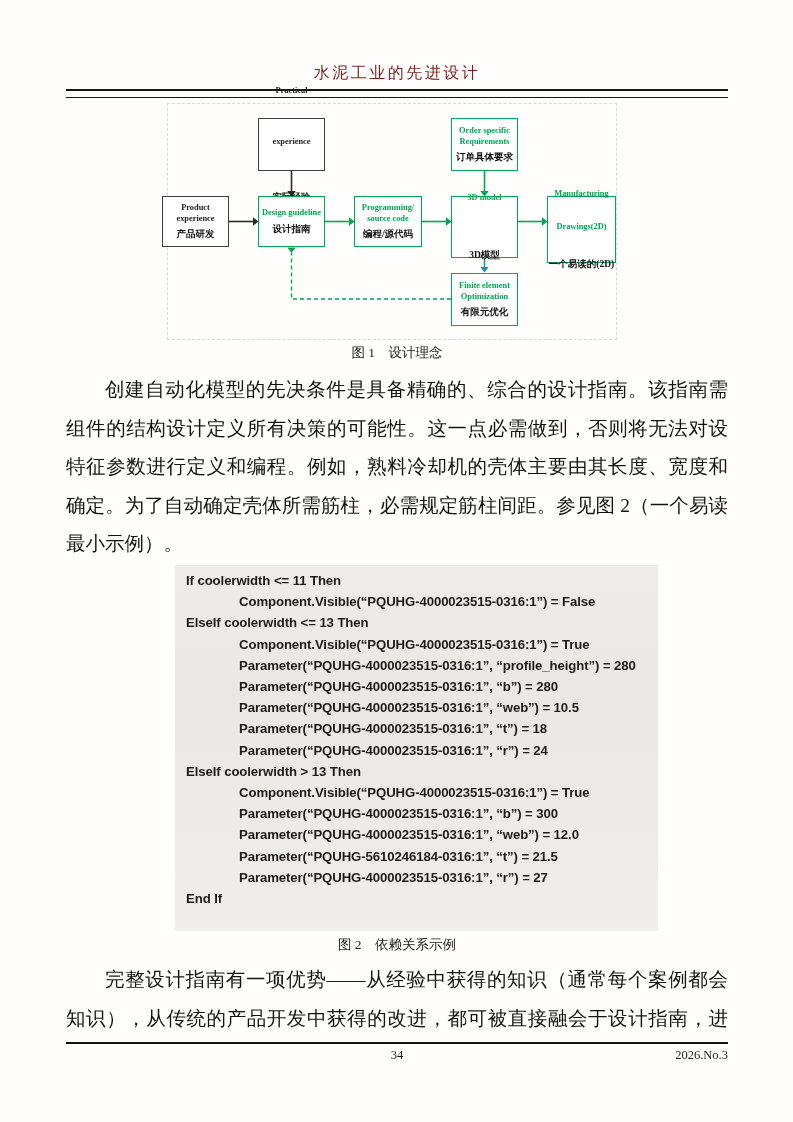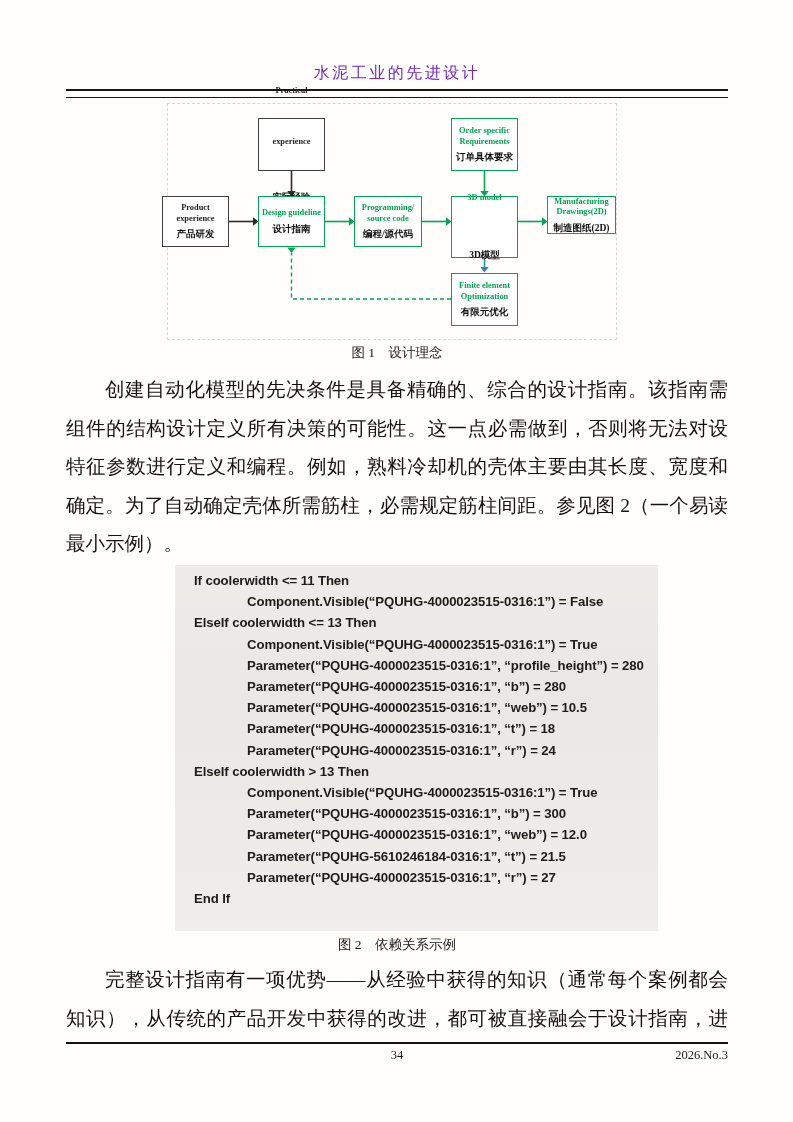--- a/index.html
+++ b/index.html
@@ -8,21 +8,21 @@
     width: 793px; height: 1122px;
     background: #fffefd;
     font-family: "Liberation Serif", "DejaVu Serif", serif;
     color: #141414;
     overflow: hidden;
   }
 
   
   .doc-title {
     position: absolute; top: 63px; left: 66px; width: 662px;
-    text-align: center; font-size: 16px; letter-spacing: 2.5px; color: #6d28d9;
+    text-align: center; font-size: 16px; letter-spacing: 2.5px; color: #7f1d1d;
   }
   .header-rule {
     position: absolute; top: 89px; left: 66px; width: 662px; height: 6px;
     border-top: 2.5px solid #161616; border-bottom: 1.2px solid #161616;
   }
 
   
   .fig1 { position: absolute; left: 150px; top: 100px; width: 480px; height: 248px; }
   .fig1-border {
     position: absolute; left: 17px; top: 3px; width: 448px; height: 235px;
@@ -44,21 +44,21 @@
   .fbox .zh {
     font-weight: bold; font-size: 9.5px; line-height: 12px; color: #101010;
     margin-top: 4px; white-space: nowrap;
   }
   .b-practical     { left: 108px; top: 18px;  width: 67px; height: 53px; gap: 40px; }
   .b-order         { left: 301px; top: 18px;  width: 67px; height: 53px; }
   .b-product       { left: 12px;  top: 96px;  width: 67px; height: 51px; }
   .b-design        { left: 108px; top: 96px;  width: 67px; height: 51px; }
   .b-programming   { left: 204px; top: 96px;  width: 68px; height: 51px; }
   .b-model3d       { left: 301px; top: 96px;  width: 67px; height: 62px; gap: 41px; }
-  .b-manufacturing { left: 397px; top: 96px;  width: 69px; height: 38px; }
+  .b-manufacturing { left: 397px; top: 96px;  width: 69px; height: 67px; gap: 22px; }
   .b-finite        { left: 301px; top: 173px; width: 67px; height: 53px; }
 
   .fig-caption {
     position: absolute; left: 66px; width: 662px; text-align: center;
     font-size: 13.5px; color: #1a1a1a; white-space: pre;
   }
   .cap1 { top: 344px; }
   .cap2 { top: 936px; }
 
   
@@ -69,21 +69,21 @@
     font-size: 19.5px; line-height: 38.6px; height: 38.6px;
     text-align: justify; text-align-last: justify; color: #131313; overflow: hidden;
   }
   .bline.indent { text-indent: 39px; }
   .bline.end { text-align-last: left; }
 
   
   .fig2 {
     position: absolute; left: 175px; top: 565px; width: 483px; height: 366px;
     background: linear-gradient(180deg, #edecea 0%, #e9e8e4 35%, #ecebe7 70%, #efeeea 100%);
-    box-sizing: border-box; padding-top: 5px; padding-left: 8px;
+    box-sizing: border-box; padding-top: 5px;
   }
   .cl {
     font-family: "Liberation Sans", "DejaVu Sans", sans-serif;
     font-weight: 700; font-size: 13.2px; line-height: 21.2px;
     color: #1c1c1c; white-space: pre; letter-spacing: -0.1px;
   }
   .ind0 { padding-left: 11px; }
   .ind1 { padding-left: 64px; }
 
   
@@ -163,21 +163,21 @@
       <span class="en">source code</span>
       <span class="zh">编程/源代码</span>
     </div>
     <div class="fbox green b-model3d">
       <span class="en">3D model</span>
       <span class="zh">3D模型</span>
     </div>
     <div class="fbox green b-manufacturing">
       <span class="en">Manufacturing</span>
       <span class="en">Drawings(2D)</span>
-      <span class="zh">制造图纸(2D)</span>
+      <span class="zh">一个易读的(2D)</span>
     </div>
     <div class="fbox green b-finite">
       <span class="en">Finite element</span>
       <span class="en">Optimization</span>
       <span class="zh">有限元优化</span>
     </div>
   </div>
 
   <div class="fig-caption cap1">图 1　设计理念</div>
 

